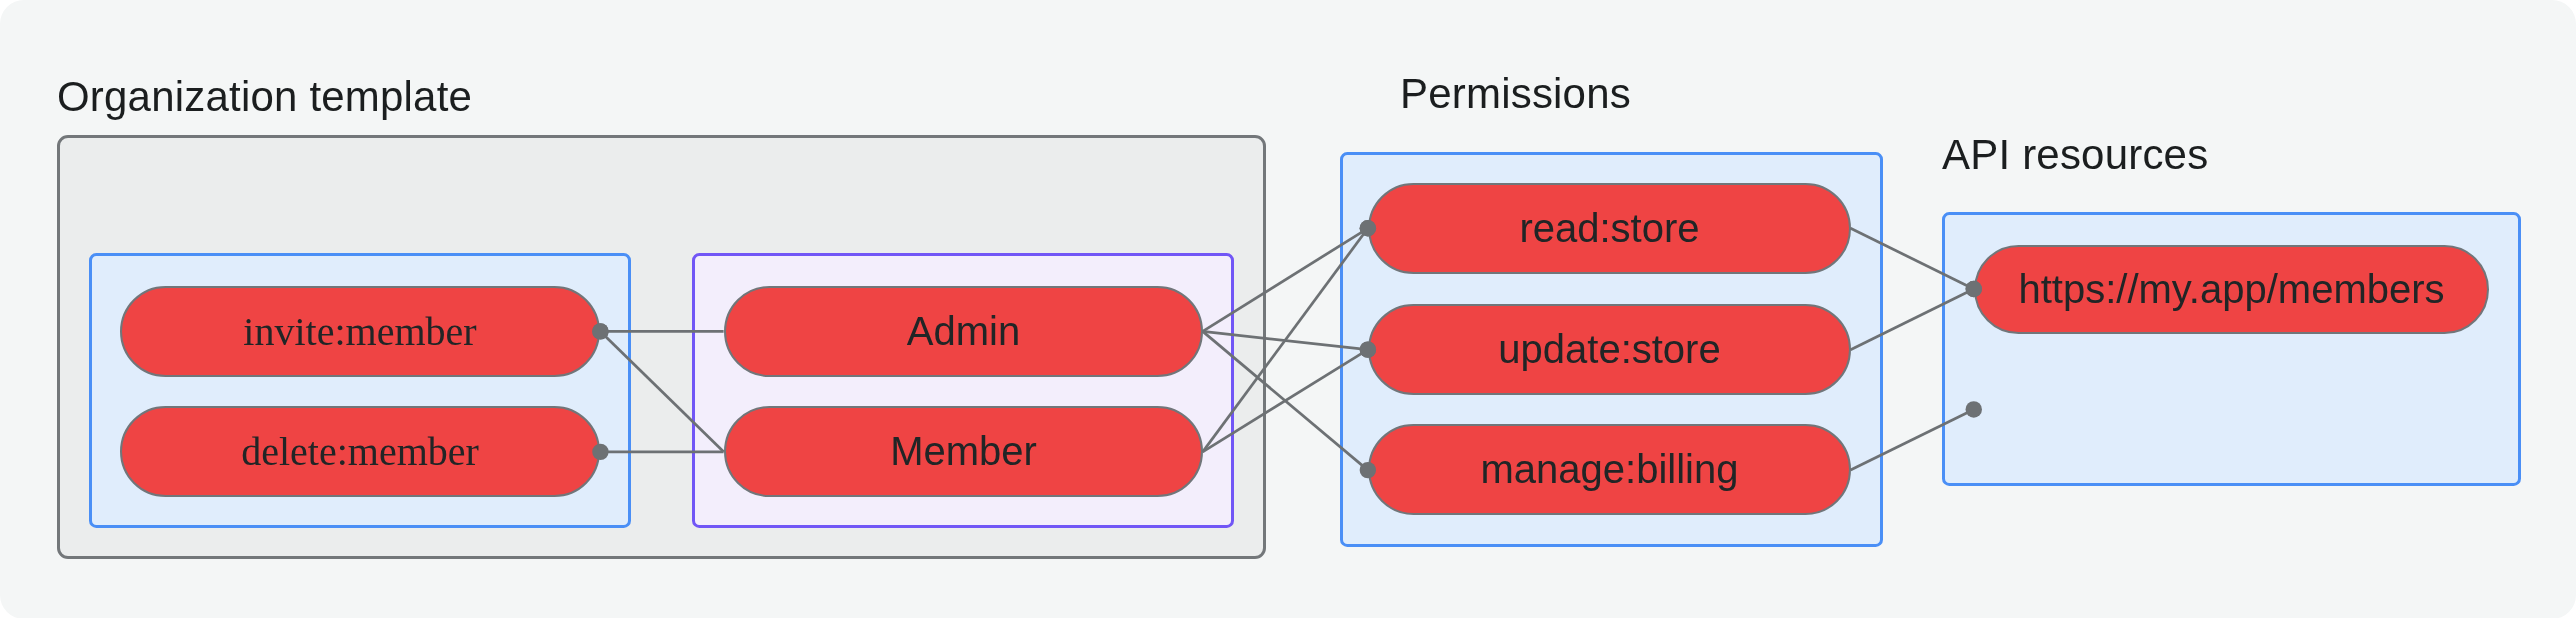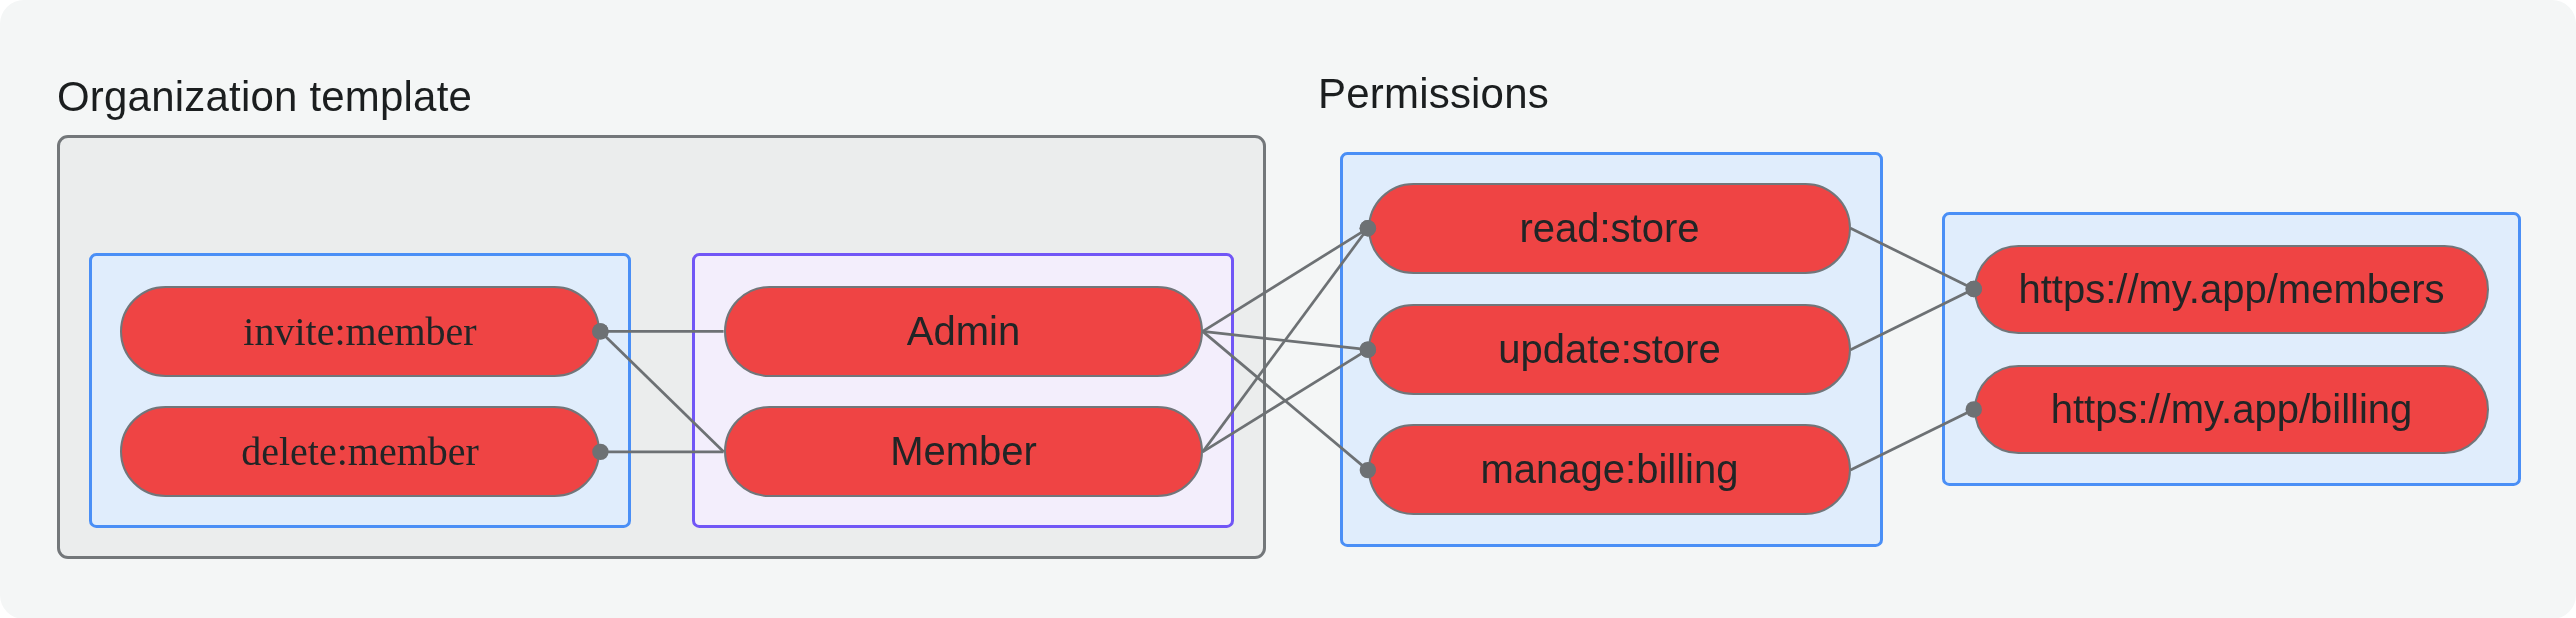--- a/index.html
+++ b/index.html
@@ -69,40 +69,40 @@
   }
 </style>
 </head>
 <body>
 
 <div id="canvas">
 
   <div class="group-label" style="left:57px; top:41px;margin-top:35px;">Organization template</div>
   <div class="group-label" style="left:89px; top:173px;">Organization permissions</div>
   <div class="group-label" style="left:692px; top:173px;">Organization roles</div>
-  <div class="group-label" style="left:1318px; top:73px;">Permissions</div>
+  <div class="group-label" style="left:1400px; top:73px;">Permissions</div>
+  <div class="group-label" style="left:1942px; top:134px;">API resources</div>
 
   <div class="box gray" style="left:57px;   top:135px; width:1209px; height:424px;"></div>
   <div class="box blue" style="left:89px;   top:253px; width:542px;  height:275px;"></div>
   <div class="box purple" style="left:692px;  top:253px; width:542px;  height:275px;"></div>
   <div class="box blue" style="left:1340px; top:152px; width:543px;  height:395px;"></div>
   <div class="box blue" style="left:1942px; top:212px; width:579px;  height:274px;"></div>
 
   <div class="pill" style="left:120px;  top:286px; width:480px; height:91px;font-family:Liberation Serif, serif;">invite:member</div>
   <div class="pill" style="left:120px;  top:406px; width:480px; height:91px;font-family:Liberation Serif, serif;">delete:member</div>
 
   <div class="pill" style="left:724px;  top:286px; width:479px; height:91px;">Admin</div>
   <div class="pill" style="left:724px;  top:406px; width:479px; height:91px;">Member</div>
 
   <div class="pill" style="left:1368px; top:183px; width:483px; height:91px;">read:store</div>
   <div class="pill" style="left:1368px; top:304px; width:483px; height:91px;text-align:center;">update:store</div>
   <div class="pill" style="left:1974px; top:245px; width:515px; height:89px;">https://my.app/members</div>
 
   <div class="pill" style="left:1368px; top:424px; width:483px; height:91px;">manage:billing</div>
-  <div class="pill" style="left:1974px; top:365px; width:515px; height:89px;">https://my.app/billing</div>
 
   <svg id="edges-svg" xmlns="http://www.w3.org/2000/svg" viewBox="0 0 2823 678" width="2576" height="619">
       <line x1="658" y1="363" x2="793" y2="363" stroke="#6d7174" stroke-width="3"></line>
       <line x1="658" y1="363" x2="793" y2="495" stroke="#6d7174" stroke-width="3"></line>
       <line x1="658" y1="495" x2="793" y2="495" stroke="#6d7174" stroke-width="3"></line>
       <line x1="1318" y1="363" x2="1499" y2="250" stroke="#6d7174" stroke-width="3"></line>
       <line x1="1318" y1="363" x2="1499" y2="383" stroke="#6d7174" stroke-width="3"></line>
       <line x1="1318" y1="363" x2="1499" y2="515" stroke="#6d7174" stroke-width="3"></line>
       <line x1="1318" y1="495" x2="1499" y2="250" stroke="#6d7174" stroke-width="3"></line>
       <line x1="1318" y1="495" x2="1499" y2="383" stroke="#6d7174" stroke-width="3"></line>

